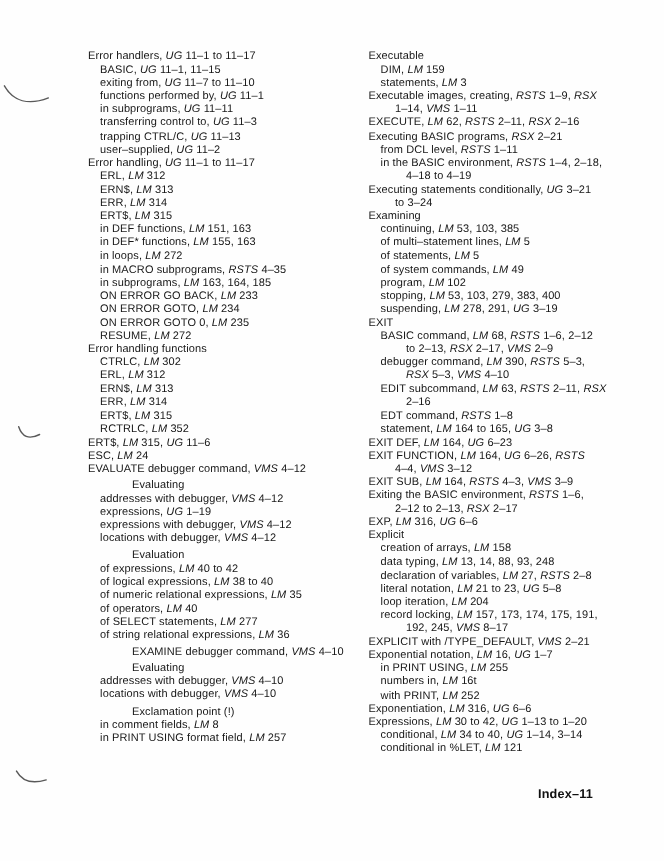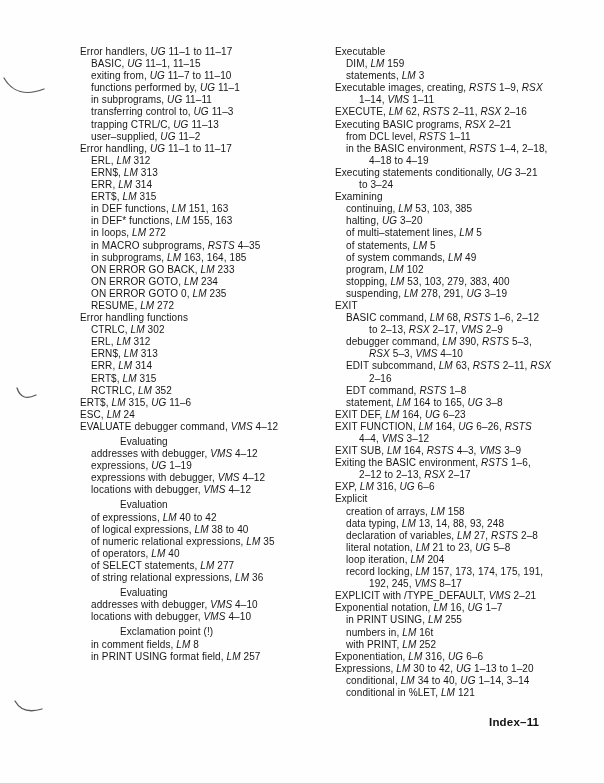--- a/index.html
+++ b/index.html
@@ -112,20 +112,21 @@
       <div class="line indent-1">expressions, <i>UG</i> 1–19</div>
       <div class="line indent-1">expressions with debugger, <i>VMS</i> 4–12</div>
       <div class="line indent-1">locations with debugger, <i>VMS</i> 4–12</div>
       <div class="line indent-0 gap">Evaluation</div>
       <div class="line indent-1">of expressions, <i>LM</i> 40 to 42</div>
       <div class="line indent-1">of logical expressions, <i>LM</i> 38 to 40</div>
       <div class="line indent-1">of numeric relational expressions, <i>LM</i> 35</div>
       <div class="line indent-1">of operators, <i>LM</i> 40</div>
       <div class="line indent-1">of SELECT statements, <i>LM</i> 277</div>
       <div class="line indent-1">of string relational expressions, <i>LM</i> 36</div>
+      <div class="line indent-0 gap">EXAMINE debugger command, <i>VMS</i> 4–10</div>
       <div class="line indent-0 gap">Evaluating</div>
       <div class="line indent-1">addresses with debugger, <i>VMS</i> 4–10</div>
       <div class="line indent-1">locations with debugger, <i>VMS</i> 4–10</div>
       <div class="line indent-0 gap">Exclamation point (!)</div>
       <div class="line indent-1">in comment fields, <i>LM</i> 8</div>
       <div class="line indent-1">in PRINT USING format field, <i>LM</i> 257</div>
     </div>
 
   <div class="col col-right">
       <div class="line indent-0">Executable</div>
@@ -135,21 +136,20 @@
       <div class="line indent-2">1–14, <i>VMS</i> 1–11</div>
       <div class="line indent-0">EXECUTE, <i>LM</i> 62, <i>RSTS</i> 2–11, <i>RSX</i> 2–16</div>
       <div class="line indent-0">Executing BASIC programs, <i>RSX</i> 2–21</div>
       <div class="line indent-1">from DCL level, <i>RSTS</i> 1–11</div>
       <div class="line indent-1">in the BASIC environment, <i>RSTS</i> 1–4, 2–18,</div>
       <div class="line indent-3">4–18 to 4–19</div>
       <div class="line indent-0">Executing statements conditionally, <i>UG</i> 3–21</div>
       <div class="line indent-2">to 3–24</div>
       <div class="line indent-0">Examining</div>
       <div class="line indent-1">continuing, <i>LM</i> 53, 103, 385</div>
-      <div class="line indent-1">halting, <i>UG</i> 3–20</div>
       <div class="line indent-1">of multi–statement lines, <i>LM</i> 5</div>
       <div class="line indent-1">of statements, <i>LM</i> 5</div>
       <div class="line indent-1">of system commands, <i>LM</i> 49</div>
       <div class="line indent-1">program, <i>LM</i> 102</div>
       <div class="line indent-1">stopping, <i>LM</i> 53, 103, 279, 383, 400</div>
       <div class="line indent-1">suspending, <i>LM</i> 278, 291, <i>UG</i> 3–19</div>
       <div class="line indent-0">EXIT</div>
       <div class="line indent-1">BASIC command, <i>LM</i> 68, <i>RSTS</i> 1–6, 2–12</div>
       <div class="line indent-3">to 2–13, <i>RSX</i> 2–17, <i>VMS</i> 2–9</div>
       <div class="line indent-1">debugger command, <i>LM</i> 390, <i>RSTS</i> 5–3,</div>

